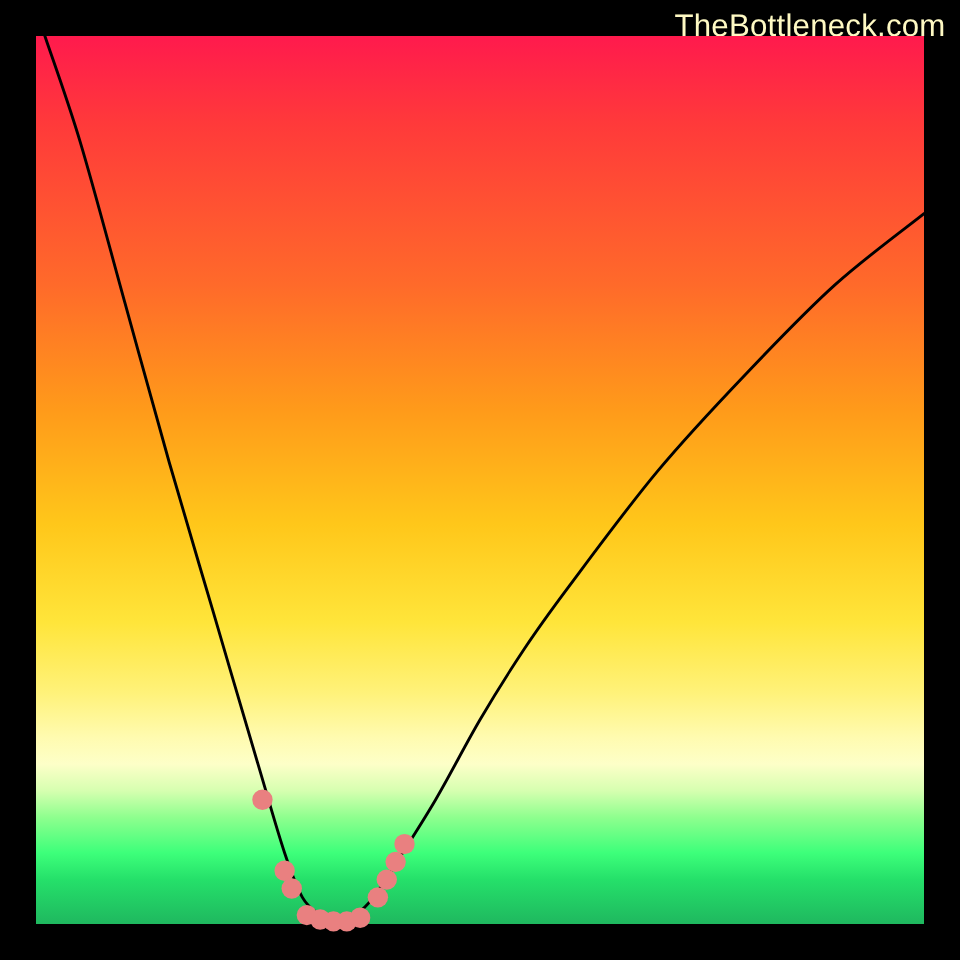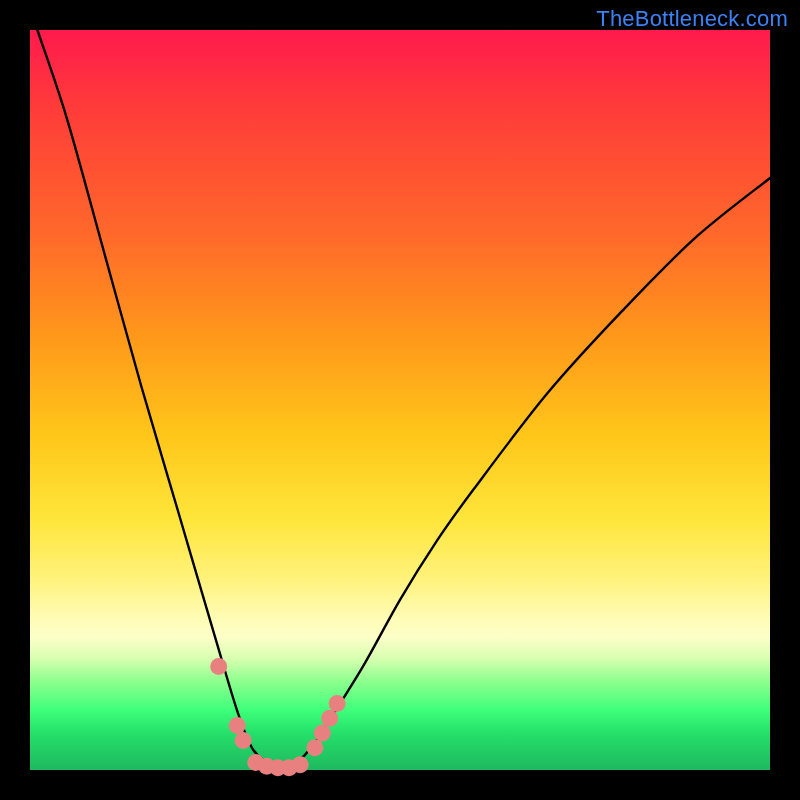--- a/index.html
+++ b/index.html
@@ -41,22 +41,22 @@
       #8eff8e 88%,
       #3dff7a 92%,
       #25e06a 95%,
       #1fb85f 100%
     );
   }
   .watermark {
     position: absolute;
     top: 6px;
     right: 12px;
-    color: #3b82f6;
-    font-size: 22px;
+    color: #fef9c3;
+    font-size: 26px;
     letter-spacing: 0.2px;
     user-select: none;
   }
   svg.curve {
     position: absolute;
     left: 0;
     top: 0;
     width: 740px;
     height: 740px;
     overflow: visible;

